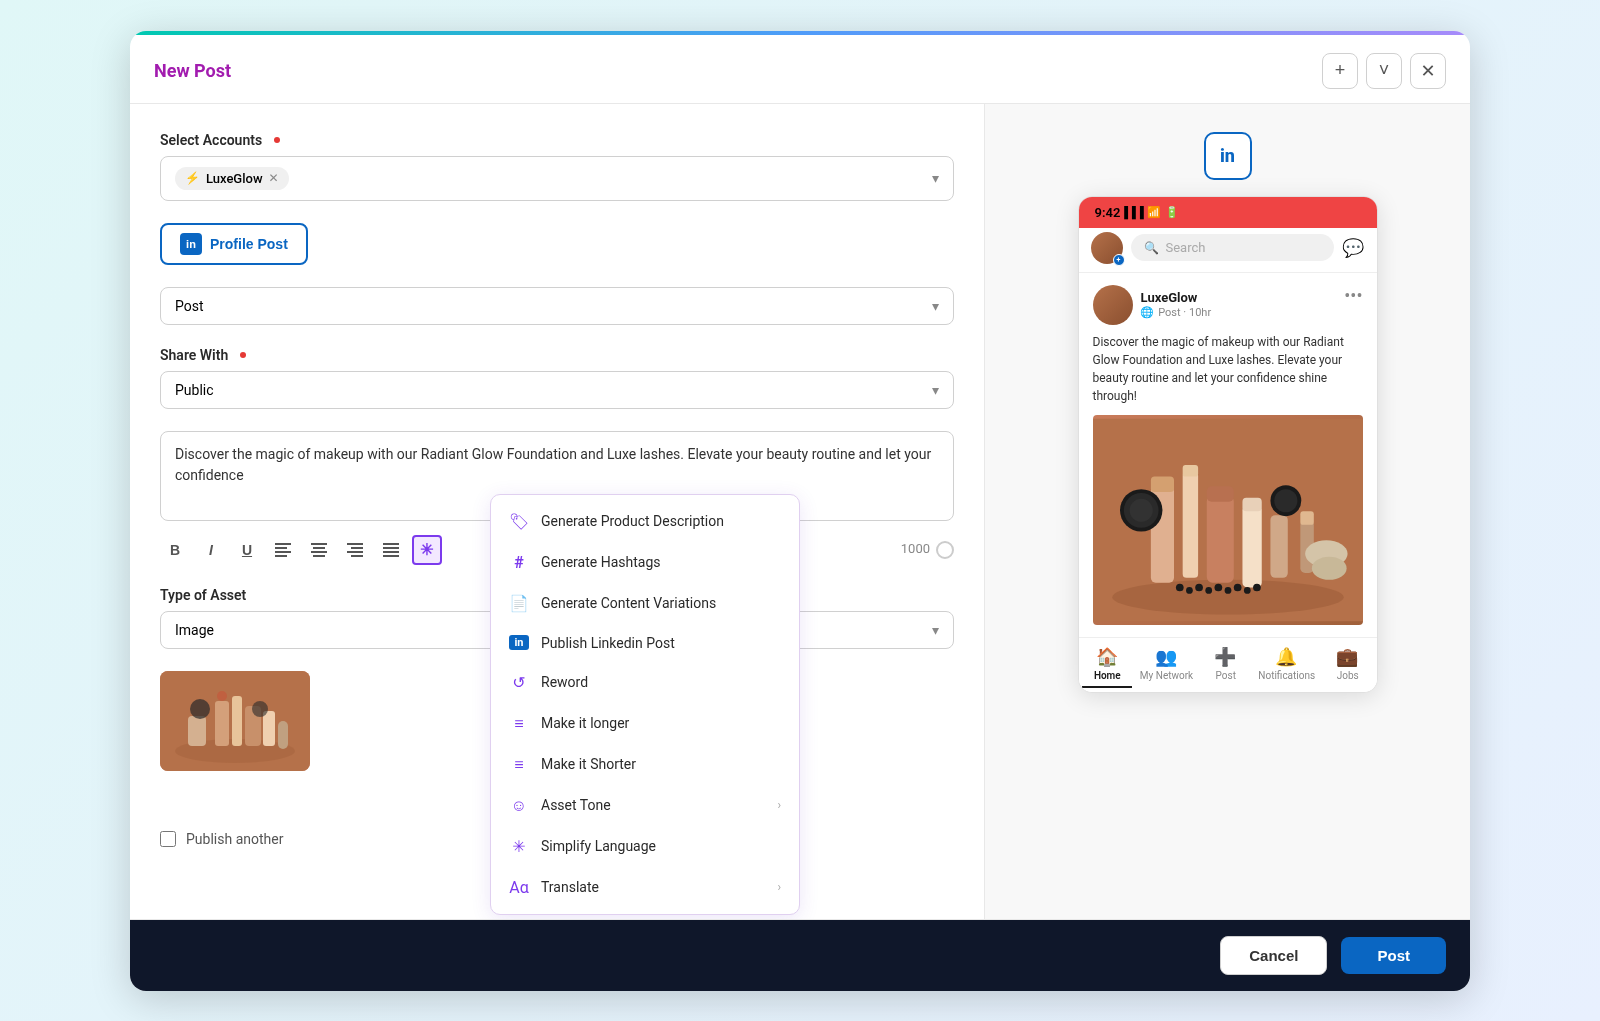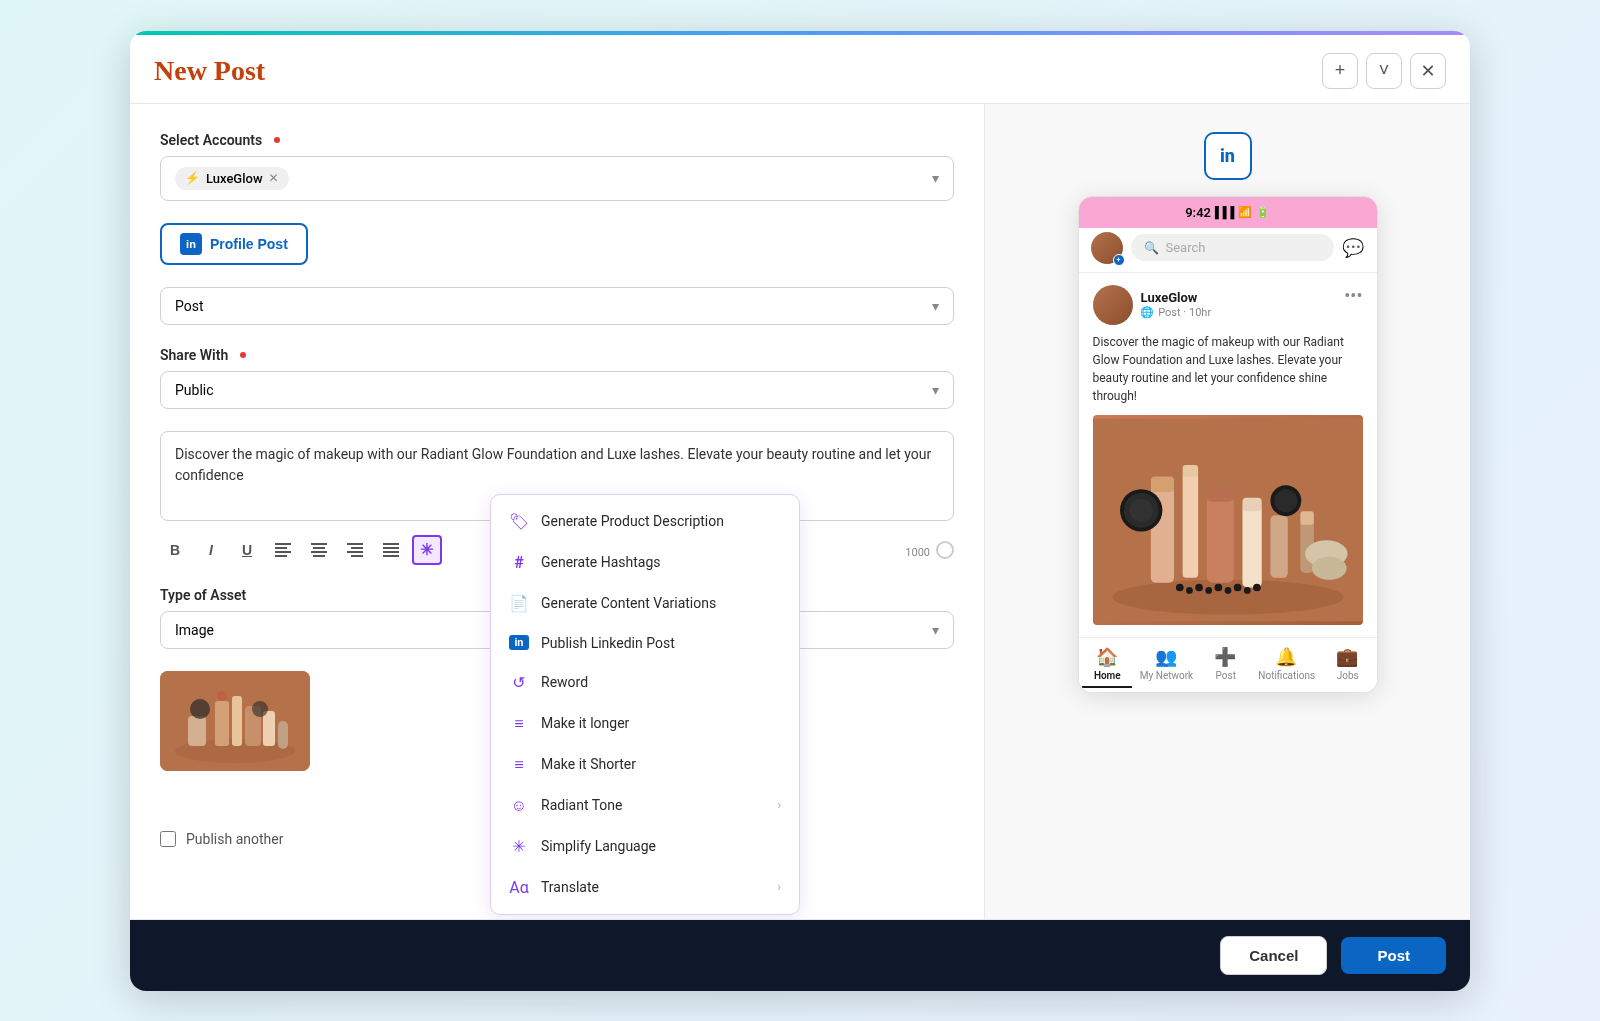--- a/index.html
+++ b/index.html
@@ -33,24 +33,23 @@
 
     .modal-header {
       display: flex;
       align-items: center;
       justify-content: space-between;
       padding: 18px 24px 14px 24px;
       border-bottom: 1px solid #e8e8e8;
     }
 
     .modal-title {
-      font-size: 28px;
+      font-size: 18px;
       font-weight: 700;
-      color: #c2410c;
-      font-family: Liberation Serif, serif;
+      color: #a21caf;
     }
 
     .modal-header-actions {
       display: flex;
       gap: 8px;
     }
 
     .modal-header-btn {
       width: 36px;
       height: 36px;
@@ -210,24 +209,24 @@
     }
 
     .toolbar-btn.active {
       background: #f3e8ff;
       color: #7c3aed;
       border: 2px solid #7c3aed;
     }
 
     .char-count {
       margin-left: auto;
-      font-size: 11px;
+      font-size: 13px;
       color: #888;
       display: flex;
-      align-items: flex-end;
+      align-items: flex-start;
       gap: 6px;
     }
 
     .char-circle {
       width: 18px;
       height: 18px;
       border-radius: 50%;
       border: 2px solid #ccc;
       display: inline-block;
     }
@@ -322,24 +321,24 @@
       width: 300px;
       background: #fff;
       border-radius: 14px;
       box-shadow: 0 4px 24px rgba(0,0,0,0.12);
       overflow: hidden;
       border: 1px solid #e0e0e0;
     }
 
     .phone-status-bar {
       display: flex;
-      justify-content: center;
+      justify-content: flex-start;
       align-items: center;
       padding: 8px 16px;
-      background: #f9a8d4;
+      background: #ef4444;
       font-size: 13px;
       font-weight: 600;
     }
 
     .phone-status-icons {
       display: flex;
       gap: 4px;
       align-items: center;
       font-size: 11px;
     }
@@ -695,21 +694,21 @@
           <div class="dropdown-item">
             <span class="item-icon">≡</span>
             <span>Make it longer</span>
           </div>
           <div class="dropdown-item">
             <span class="item-icon">≡</span>
             <span>Make it Shorter</span>
           </div>
           <div class="dropdown-item">
             <span class="item-icon">☺</span>
-            <span>Radiant Tone</span>
+            <span>Asset Tone</span>
             <span class="dropdown-item-arrow">›</span>
           </div>
           <div class="dropdown-item">
             <span class="item-icon" style="color: rgb(124, 58, 237);">✳</span>
             <span>Simplify Language</span>
           </div>
           <div class="dropdown-item">
             <span class="item-icon">Aα</span>
             <span>Translate</span>
             <span class="dropdown-item-arrow">›</span>

